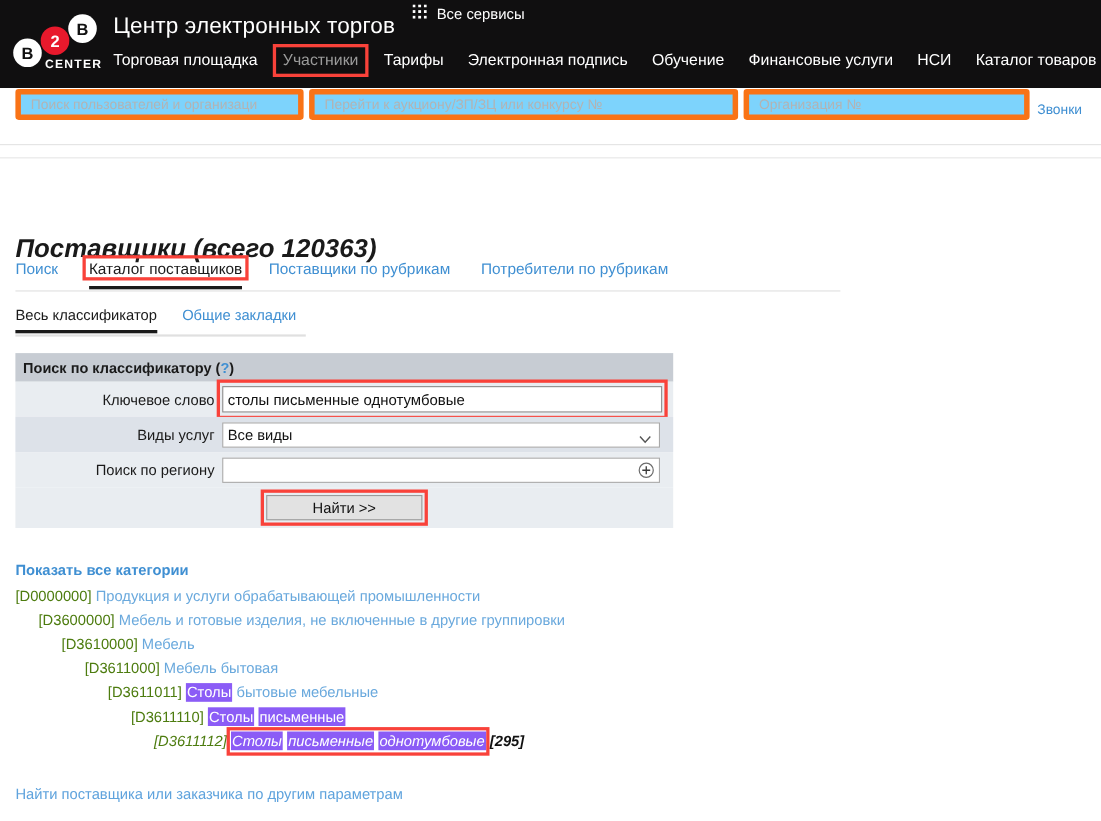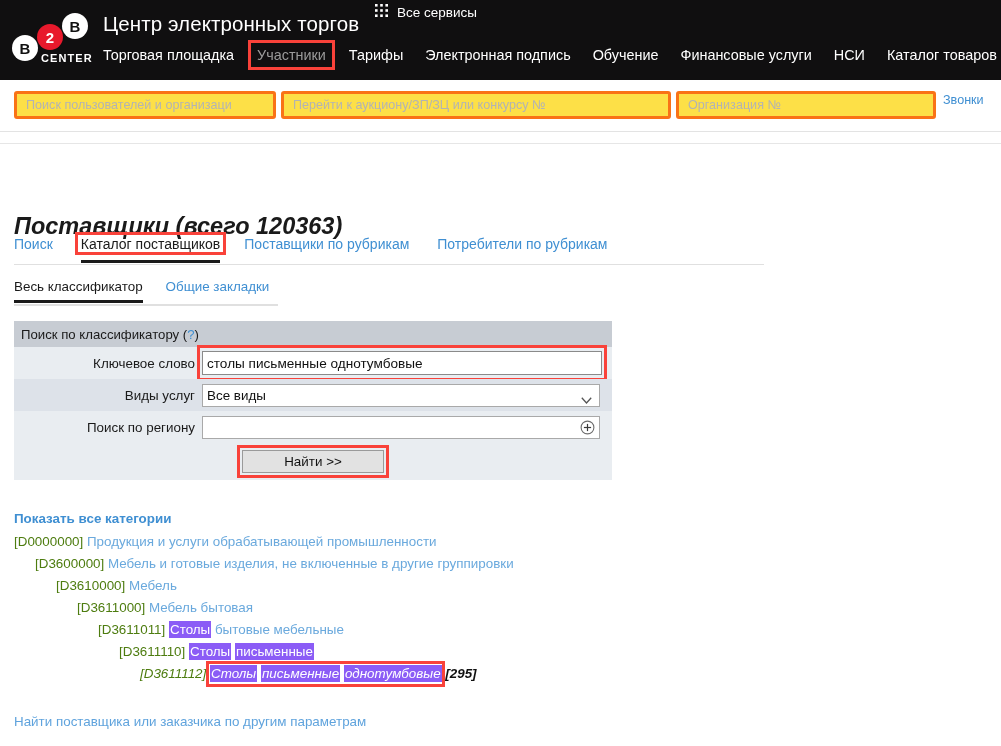--- a/index.html
+++ b/index.html
@@ -74,25 +74,25 @@
 
   
   .searchstrip {
     height: 52px;
     background: #ffffff;
     position: relative;
     border-bottom: 1px solid #e3e3e3;
   }
   .sinput {
     position: absolute;
-    top: 91px;
+    top: 81px;
     height: 28px;
-    border: 3px solid #f97316;
+    border: 5px solid #f97316;
     border-radius: 3px;
-    background: #fde047;
+    background: #7dd3fc;
     font-family: "Liberation Sans", sans-serif;
     font-size: 12.6px;
     color: #222;
     padding: 0 9px;
     outline: none;
   }
   .sinput::placeholder { color: #b3b3b3; }
   #si1 { left: 14px;  width: 262px; }
   #si2 { left: 281px; width: 390px; }
   #si3 { left: 676px; width: 260px; }
@@ -185,20 +185,21 @@
     width: 598px;
   }
   .panel-head {
     background: #c7ccd3;
     height: 26px;
     font-size: 13.2px;
     color: #1a1a1a;
     display: flex; align-items: center;
     padding-left: 7px;
     white-space: nowrap;
+    font-weight: bold;
   }
   .panel-head .q { color: #3f8fd2; cursor: pointer; }
   .prow {
     display: flex; align-items: center;
     height: 32px;
     position: relative;
   }
   .prow.odd  { background: #e9edf1; }
   .prow.even { background: #dde2e9; }
   .prow.btnrow { background: #e9edf1; height: 37px; justify-content: center; }

